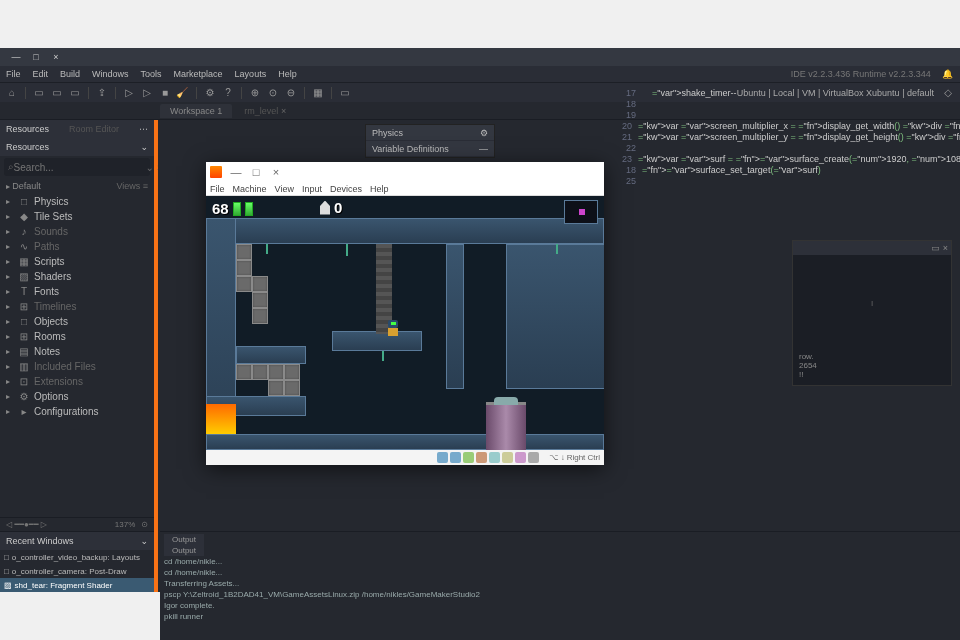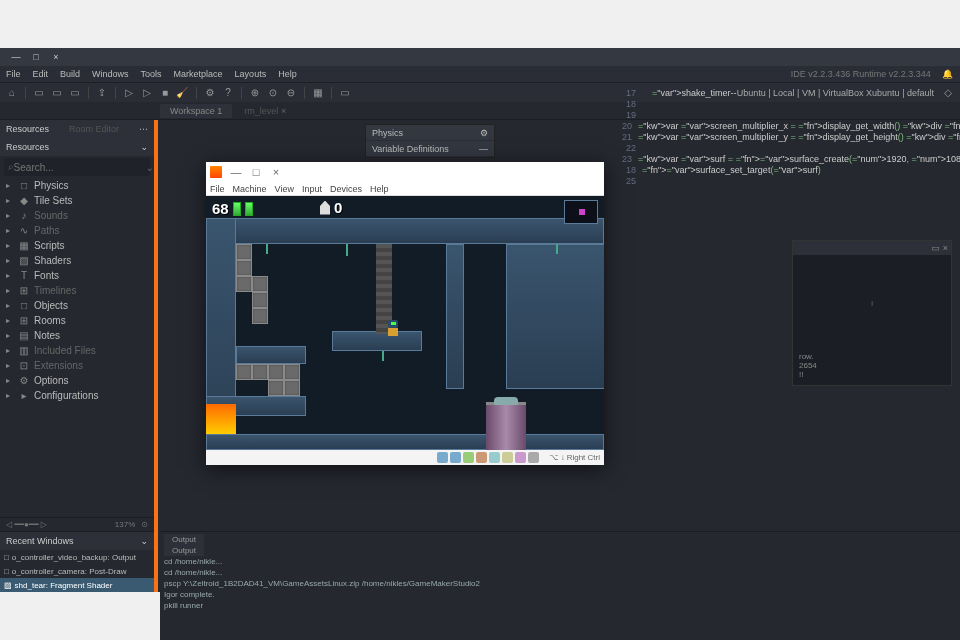--- a/index.html
+++ b/index.html
@@ -154,20 +154,24 @@
       <div class="panelheader">
         <span>Resources</span>
         <span>⌄</span>
       </div>
       <div class="searchrow">
         <span>⌕</span>
         <input placeholder="Search..." style="">
         <span>⌄</span>
         <span style="margin-left:3px">›</span>
       </div>
+      <div class="defaultrow">
+        <span><span style="color:#888;font-size:8px">▸ </span><span>Default</span></span>
+        <span style="color:#666"><span>Views</span> ≡</span>
+      </div>
       <div id="restree">
           <div class="treerow">
             <span class="arrow">▸</span>
             <span class="ico">□</span>
             <span>Physics</span>
           </div>
           <div class="treerow">
             <span class="arrow">▸</span>
             <span class="ico">◆</span>
             <span>Tile Sets</span>
@@ -245,21 +249,21 @@
         <span style="margin-left:6px">⊙</span>
       </div>
       <div class="recentpanel">
         <div class="panelheader">
           <span>Recent Windows</span>
           <span>⌄</span>
         </div>
         <div id="recentlist">
             <div class="recentrow">
               <span>□</span>
-              <span>o_controller_video_backup: Output</span>
+              <span>o_controller_video_backup: Layouts</span>
             </div>
             <div class="recentrow">
               <span>□</span>
               <span>o_controller_camera: Post-Draw</span>
             </div>
             <div class="recentrow sel">
               <span>▨</span>
               <span>shd_tear: Fragment Shader</span>
             </div>
           </div>
@@ -336,20 +340,21 @@
     </div>
   </div>
 </div>
 
 <div class="outputpanel">
   <div><span class="otab">Output</span></div>
   <div><span class="otab">Output</span></div>
   <div id="outlines">
       <div class="oline">cd /home/nikle...</div>
       <div class="oline">cd /home/nikle...</div>
+      <div class="oline">Transferring Assets...</div>
       <div class="oline">pscp Y:\Zeltroid_1B2DAD41_VM\GameAssetsLinux.zip /home/nikles/GameMakerStudio2</div>
       <div class="oline">Igor complete.</div>
       <div class="oline">pkill runner</div>
     </div>
 </div>
 
 <div class="vmwin">
   <div class="vmtitle">
     <div class="vmico"></div>
     <span class="vb">—</span>

